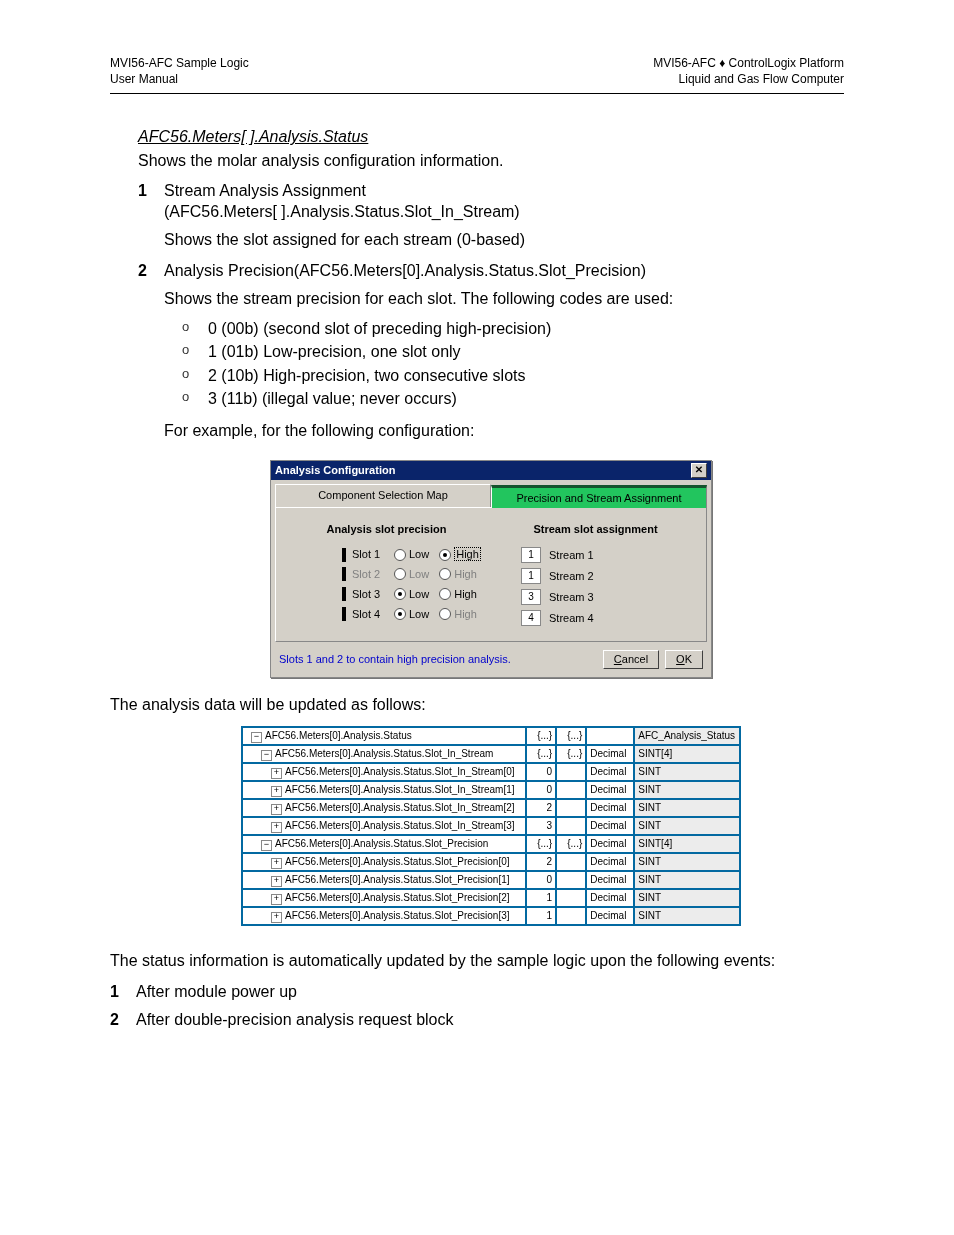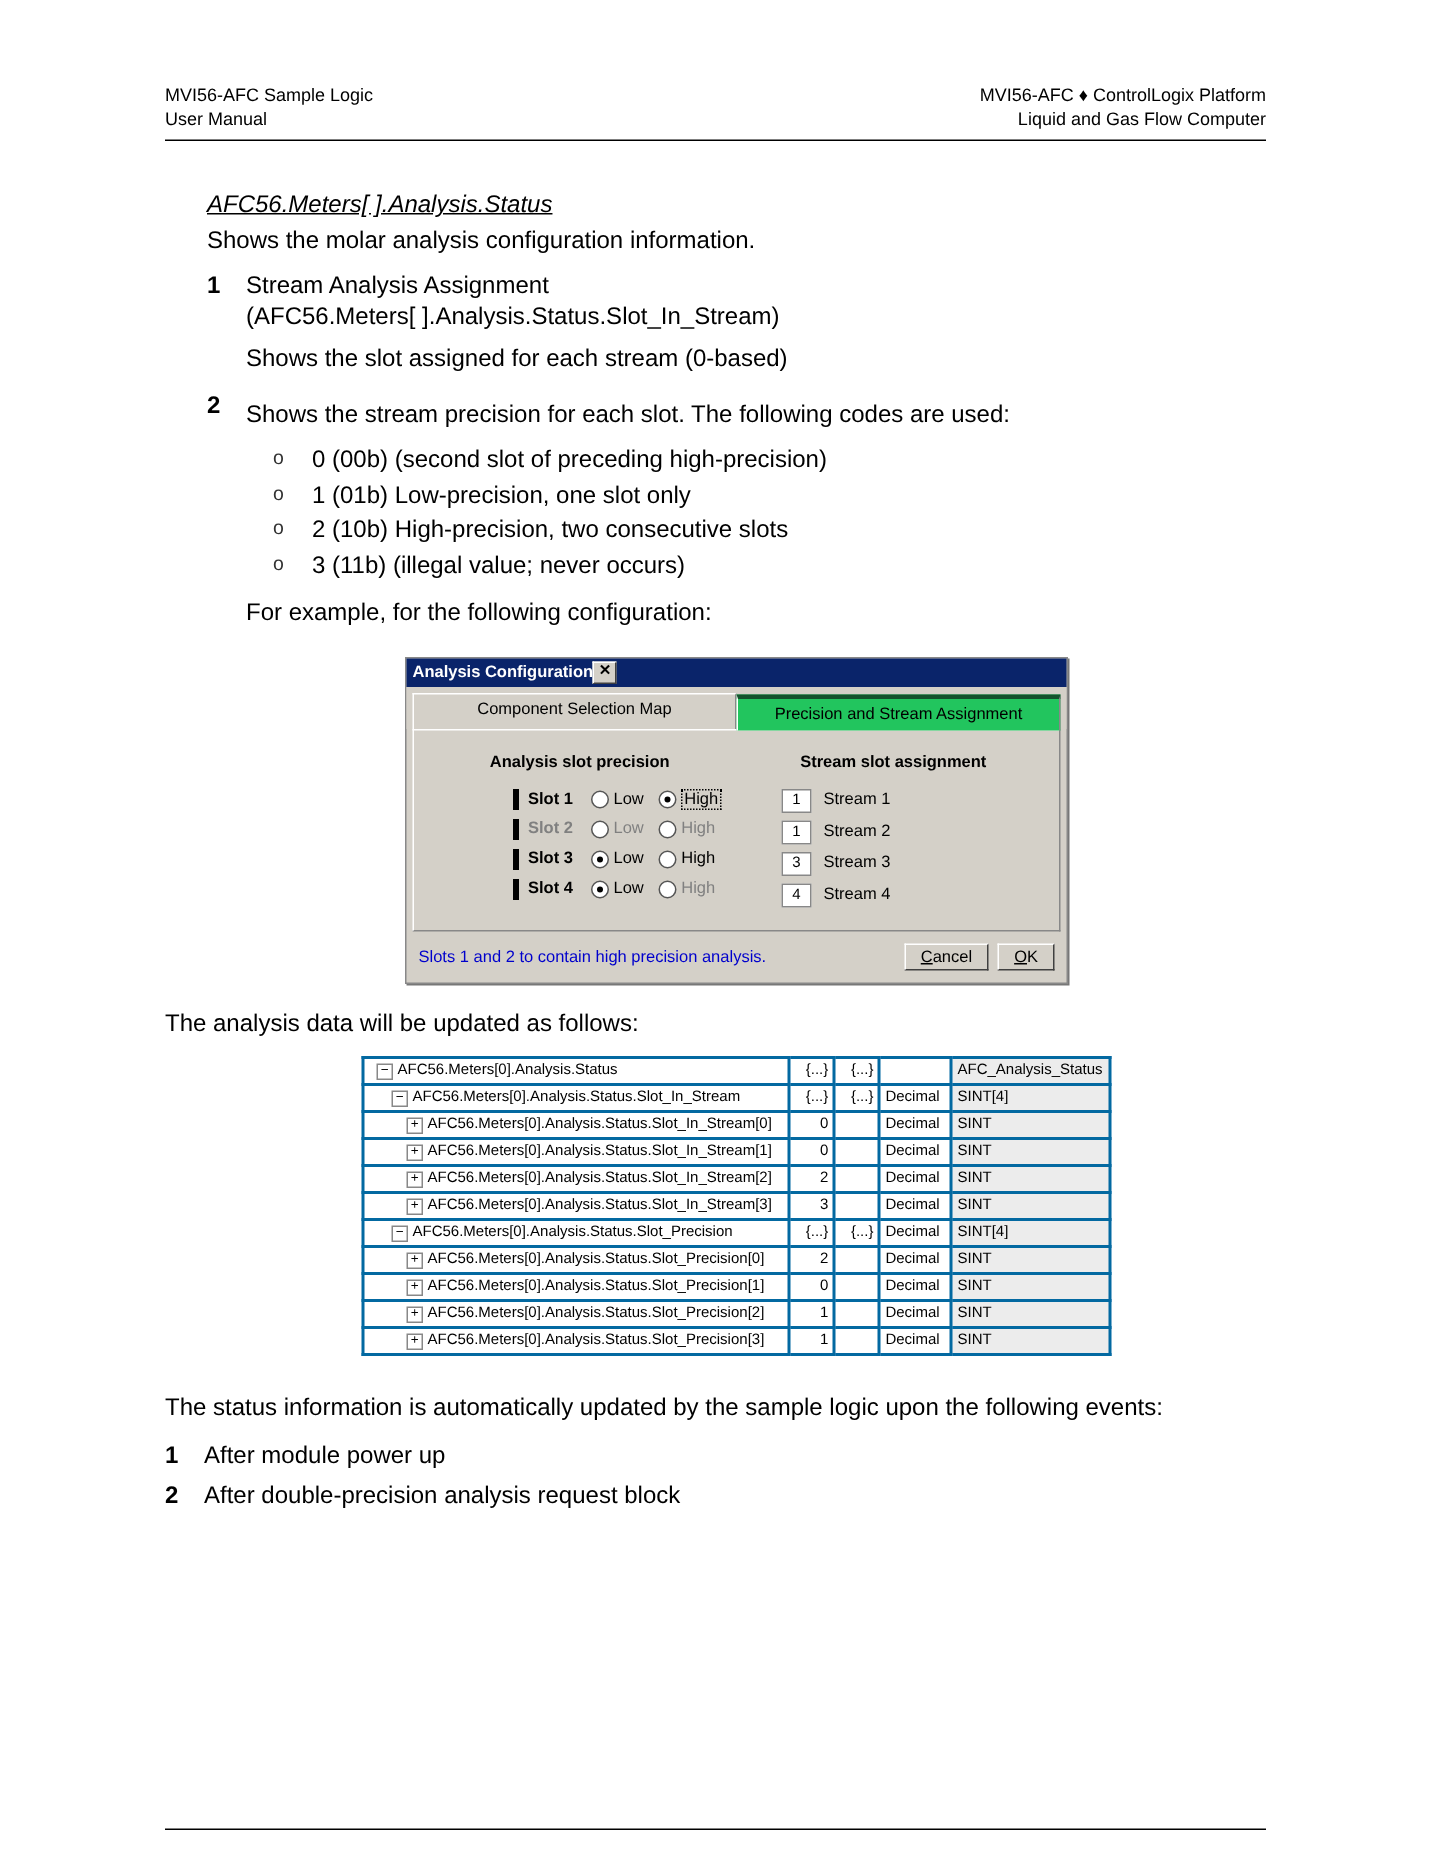--- a/index.html
+++ b/index.html
@@ -51,21 +51,21 @@
     font-family: Tahoma, Arial, sans-serif;
     font-size: 11px;
     box-shadow: 1px 1px 0 #777;
   }
   .titlebar {
     background: #0a246a;
     color: #fff;
     font-weight: bold;
     padding: 2px 4px;
     display: flex;
-    justify-content: flex-start;
+    justify-content: space-between;
     align-items: center;
     font-size: 11px;
   }
   .close-box {
     width: 14px; height: 13px;
     background: #d4d0c8;
     border: 1px solid #fff;
     border-right-color:#404040; border-bottom-color:#404040;
     color:#000; font-size:10px; line-height:11px; text-align:center;
     font-weight:bold;
@@ -78,21 +78,21 @@
   }
   .tab.inactive { background:#d4d0c8; border-top-color:#fff; border-left-color:#fff; }
   .tab.active { background:#22c55e; border-top:3px solid #14532d; border-left:1px solid #fff; border-right:1px solid #888; position:relative; top:1px; }
   .panel { border:1px solid #fff; border-right-color:#888; border-bottom-color:#888; margin:0 4px 6px 4px; padding: 14px 6px 10px 6px; }
   .panel-cols { display:flex; }
   .col { flex:1; }
   .col-title { text-align:center; font-weight:bold; font-size:11px; margin-bottom:10px; }
   .slot-row { display:flex; align-items:center; margin: 5px 0 5px 60px; font-size:11px; }
   .bar { width:4px; height:14px; background:#000; margin-right:6px; }
   .bar.half { height:14px; }
-  .slot-label { width:36px;font-weight:bold; }
+  .slot-label { width:36px; }
   .radio { width:10px;height:10px;border:1px solid #555;border-radius:50%;display:inline-flex;align-items:center;justify-content:center;margin:0 3px 0 6px;background:#fff; vertical-align:middle;}
   .radio.sel::after{content:"";width:4px;height:4px;border-radius:50%;background:#000;display:block;}
   .disabled { color:#808080; }
   .dotted-focus { border:1px dotted #000; padding:0 1px; }
 
   .stream-row { display:flex; align-items:center; margin:5px 0 5px 30px; font-size:11px; }
   .num-box { width:18px;height:14px;border:1px solid #888;background:#fff;text-align:center;line-height:14px;margin-right:8px;font-size:10px; }
 
   .dlg-foot { display:flex; align-items:center; padding: 2px 8px 8px 8px; }
   .hint { color:#0000cc; font-size:11px; flex:1; }
@@ -157,20 +157,21 @@
       <div class="li-body">
         <div>Stream Analysis Assignment</div>
         <div>(AFC56.Meters[ ].Analysis.Status.Slot_In_Stream)</div>
         <div class="li-sub">Shows the slot assigned for each stream (0-based)</div>
       </div>
     </div>
 
     <div class="li" style="margin-top:10px;">
       <div class="li-num">2</div>
       <div class="li-body">
+        <div>Analysis Precision(AFC56.Meters[0].Analysis.Status.Slot_Precision)</div>
         <div class="li-sub">Shows the stream precision for each slot. The following codes are used:</div>
         <div class="sublist">
           <div class="subli">
                 <div class="subli-mark">o</div>
                 <div class="subli-body">0 (00b) (second slot of preceding high-precision)</div>
               </div>
           <div class="subli">
                 <div class="subli-mark">o</div>
                 <div class="subli-body">1 (01b) Low-precision, one slot only</div>
               </div>

